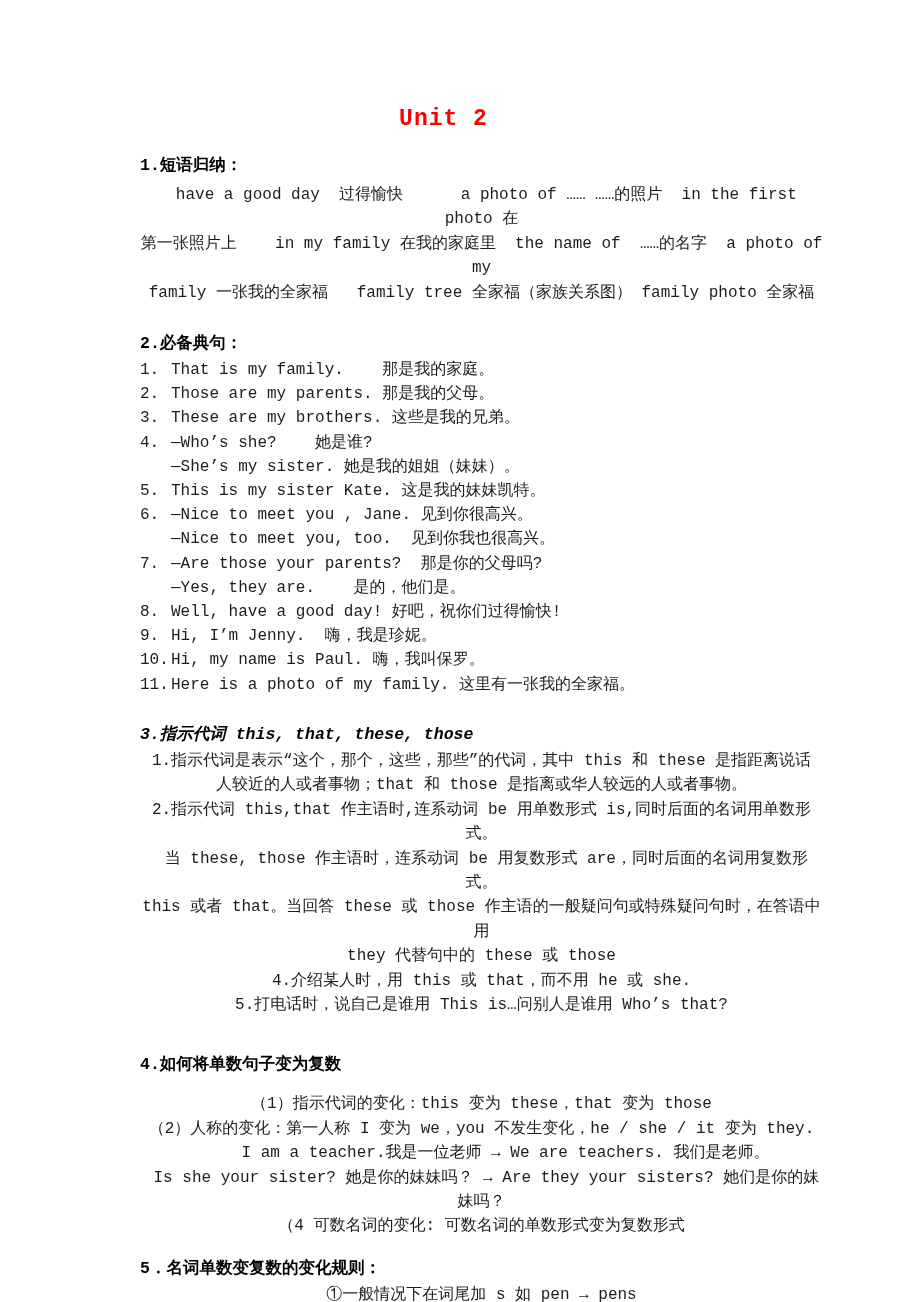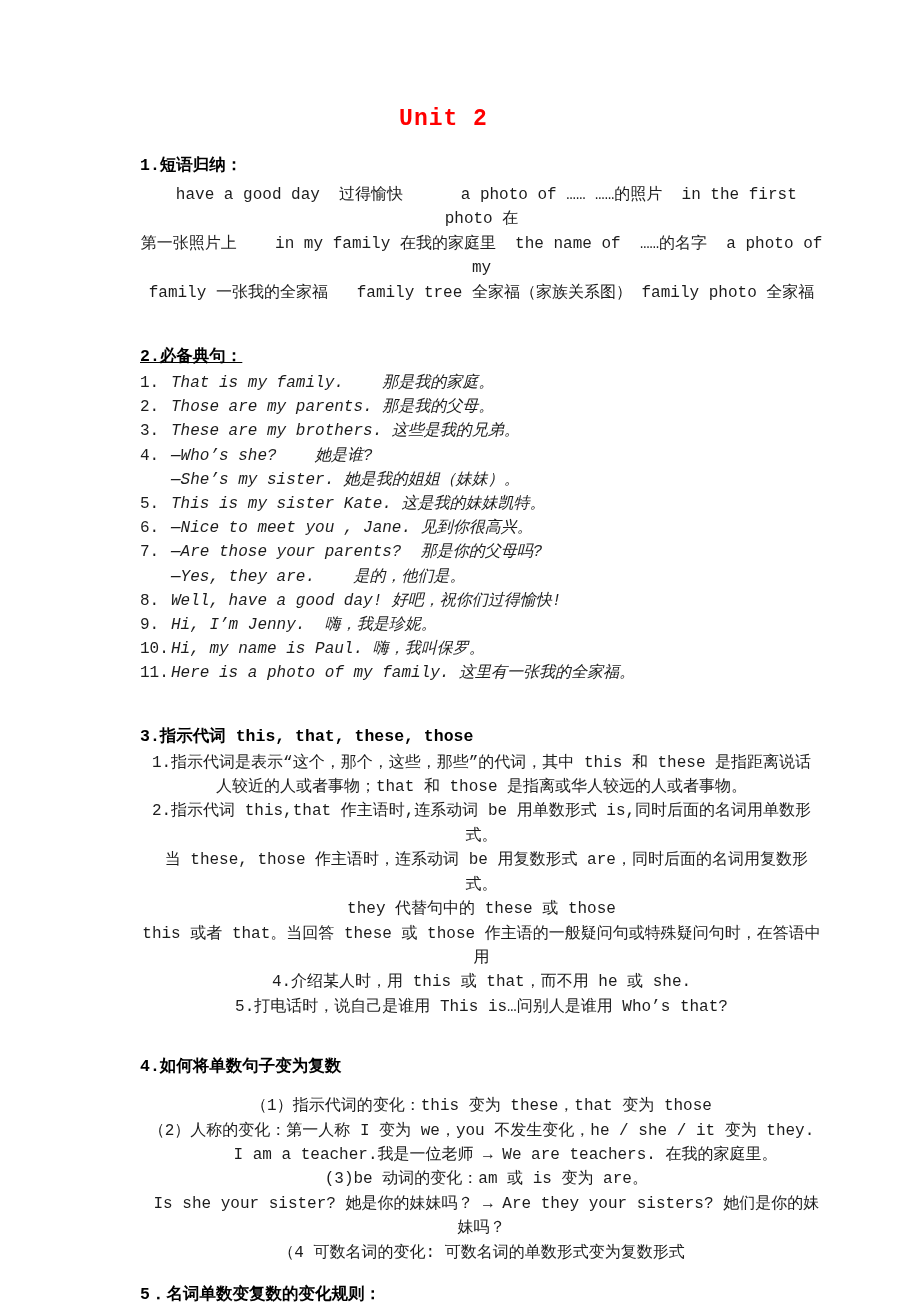--- a/index.html
+++ b/index.html
@@ -24,33 +24,33 @@
   .content { padding-left:140px; padding-right:64px; }
   .h {
     font-weight:bold;
     font-size:16.5px;
     line-height:24px;
     color:#000000;
     white-space:pre-wrap;
     margin:0;
   }
   .h-s1 { margin-top:18px; margin-bottom:5px; }
-  .h-s2 { margin-top:40px; margin-bottom:2px;text-decoration:underline; }
-  .h-s3 { margin-top:39px; margin-bottom:2px; }
+  .h-s2 { margin-top:27px; margin-bottom:2px; }
+  .h-s3 { margin-top:26px; margin-bottom:2px;font-style:italic; }
   .h-s4 { margin-top:36px; margin-bottom:15px; }
   .h-s5 { margin-top:18px; margin-bottom:2px; }
   .line {
     white-space:pre-wrap;
     font-size:16px;
     line-height:24.4px;
     text-align:center;
   }
   .row { display:flex; font-size:16px; line-height:24.2px; }
   .num { flex:0 0 31px; }
-  .txt { white-space:pre-wrap; flex:1;font-style:italic; }
+  .txt { white-space:pre-wrap; flex:1; }
 </style>
 </head>
 <body>
 
 <div class="page">
   <div class="title">Unit 2</div>
 
   <div class="content">
 
     <div class="h h-s1">1.短语归纳：</div>
@@ -81,20 +81,24 @@
       </div>
     <div class="row">
         <span class="num">5.</span>
         <span class="txt">This is my sister Kate. 这是我的妹妹凯特。</span>
       </div>
     <div class="row">
         <span class="num">6.</span>
         <span class="txt">—Nice to meet you , Jane. 见到你很高兴。</span>
       </div>
     <div class="row">
+        <span class="num"></span>
+        <span class="txt">—Nice to meet you, too.  见到你我也很高兴。</span>
+      </div>
+    <div class="row">
         <span class="num">7.</span>
         <span class="txt">—Are those your parents?  那是你的父母吗?</span>
       </div>
     <div class="row">
         <span class="num"></span>
         <span class="txt">—Yes, they are.    是的，他们是。</span>
       </div>
     <div class="row">
         <span class="num">8.</span>
         <span class="txt">Well, have a good day! 好吧，祝你们过得愉快!</span>
@@ -110,30 +114,29 @@
     <div class="row">
         <span class="num">11.</span>
         <span class="txt">Here is a photo of my family. 这里有一张我的全家福。</span>
       </div>
 
     <div class="h h-s3">3.指示代词 this, that, these, those</div>
     <div class="line">1.指示代词是表示“这个，那个，这些，那些”的代词，其中 this 和 these 是指距离说话</div>
     <div class="line">人较近的人或者事物；that 和 those 是指离或华人较远的人或者事物。</div>
     <div class="line">2.指示代词 this,that 作主语时,连系动词 be 用单数形式 is,同时后面的名词用单数形式。</div>
     <div class="line"> 当 these, those 作主语时，连系动词 be 用复数形式 are，同时后面的名词用复数形式。</div>
+    <div class="line">this 或者 that。当回答 these 或 those 作主语的一般疑问句或特殊疑问句时，在答语中用</div>
     <div class="line">they 代替句中的 these 或 those</div>
-    <div class="line">this 或者 that。当回答 these 或 those 作主语的一般疑问句或特殊疑问句时，在答语中用</div>
     <div class="line">4.介绍某人时，用 this 或 that，而不用 he 或 she.</div>
     <div class="line">5.打电话时，说自己是谁用 This is…问别人是谁用 Who’s that?</div>
 
     <div class="h h-s4">4.如何将单数句子变为复数</div>
     <div class="line">（1）指示代词的变化：this 变为 these，that 变为 those</div>
     <div class="line">（2）人称的变化：第一人称 I 变为 we，you 不发生变化，he / she / it 变为 they.</div>
-    <div class="line">     I am a teacher.我是一位老师 → We are teachers. 在我的家庭里。</div>
-    <div class="line"> (3)be 动词的变化：am 或 is 变为 are。</div>
+    <div class="line">     I am a teacher.我是一位老师 → We are teachers. 我们是老师。</div>
     <div class="line"> Is she your sister? 她是你的妹妹吗？ → Are they your sisters? 她们是你的妹妹吗？</div>
     <div class="line">（4 可数名词的变化: 可数名词的单数形式变为复数形式</div>
 
     <div class="h h-s5">5．名词单数变复数的变化规则：</div>
     <div class="line">①一般情况下在词尾加 s 如 pen → pens</div>
 
   </div>
 </div>
 
 </body></html>

